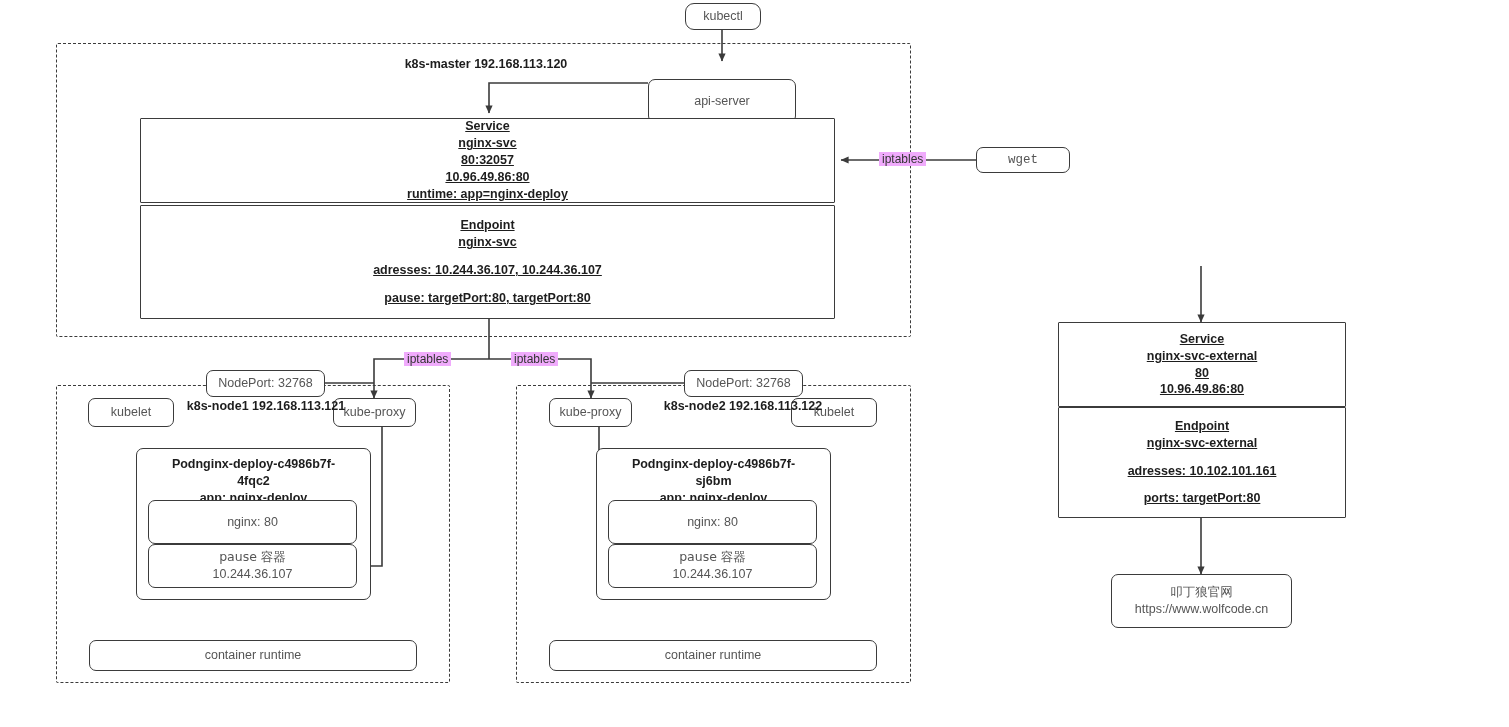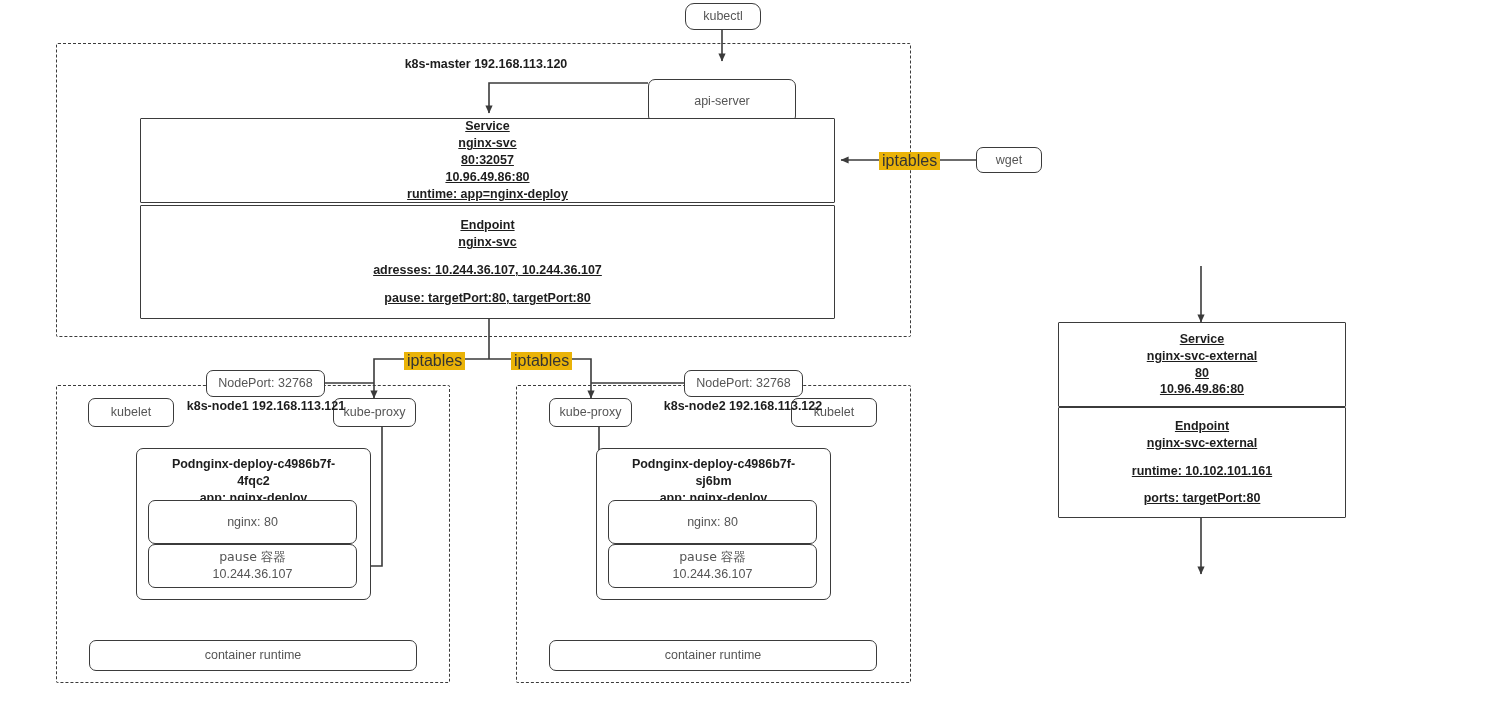--- a/index.html
+++ b/index.html
@@ -47,23 +47,23 @@
     position:absolute;
     box-sizing:border-box;
     border:1.6px dashed #3b3b3b;
     border-radius:2px;
     background:transparent;
     z-index:1;
   }
 
   .edge-label{
     position:absolute;
-    background:#eab308;
+    background:#f0abfc;
     color:#333333;
-    font-size:16px;
+    font-size:12px;
     padding:0 3px;
     z-index:8;
     white-space:nowrap;
   }
   .plain-label{
     position:absolute;
     color:#1d1d1d;
     font-size:12.5px;
     font-weight:bold;
     line-height:1.35;
@@ -117,21 +117,21 @@
   <div class="region" style="left:516px;top:385px;width:395px;height:298px;"></div>
 
   <div class="box rounded" style="left:685px;top:3px;width:76px;height:27px;border-radius:9px;">
     <span class="ln">kubectl</span>
   </div>
 
   <div class="box rounded" style="left:648px;top:79px;width:148px;height:44px;">
     <span class="ln">api-server</span>
   </div>
 
-  <div class="box rounded" style="left:976px;top:147px;width:66px;height:26px;">
+  <div class="box rounded" style="left:976px;top:147px;width:94px;height:26px;font-family:Liberation Mono, monospace;">
     <span class="ln">wget</span>
   </div>
 
   <div class="plain-label" style="left:386px;top:56px;width:200px;">
     <span class="ln">k8s-master</span>
     <span class="ln">192.168.113.120</span>
   </div>
 
   <div class="box sq bold" style="left:140px;top:118px;width:695px;height:85px;">
     <span class="ln">Service</span>
@@ -226,18 +226,22 @@
   <div class="box sq bold" style="left:1058px;top:322px;width:288px;height:85px;">
     <span class="ln">Service</span>
     <span class="ln">nginx-svc-external</span>
     <span class="ln">80</span>
     <span class="ln">10.96.49.86:80</span>
   </div>
 
   <div class="box sq bold" style="left:1058px;top:407px;width:288px;height:111px;">
     <span class="ln">Endpoint</span>
     <span class="ln">nginx-svc-external</span>
-    <span class="ln gap">runtime: 10.102.101.161</span>
+    <span class="ln gap">adresses: 10.102.101.161</span>
     <span class="ln gap">ports: targetPort:80</span>
   </div>
 
+  <div class="box rounded" style="left:1111px;top:574px;width:181px;height:54px;">
+    <span class="ln cjk">叩丁狼官网</span>
+    <span class="ln">https://www.wolfcode.cn</span>
+  </div>
 
 </div>
 
 </body></html>

